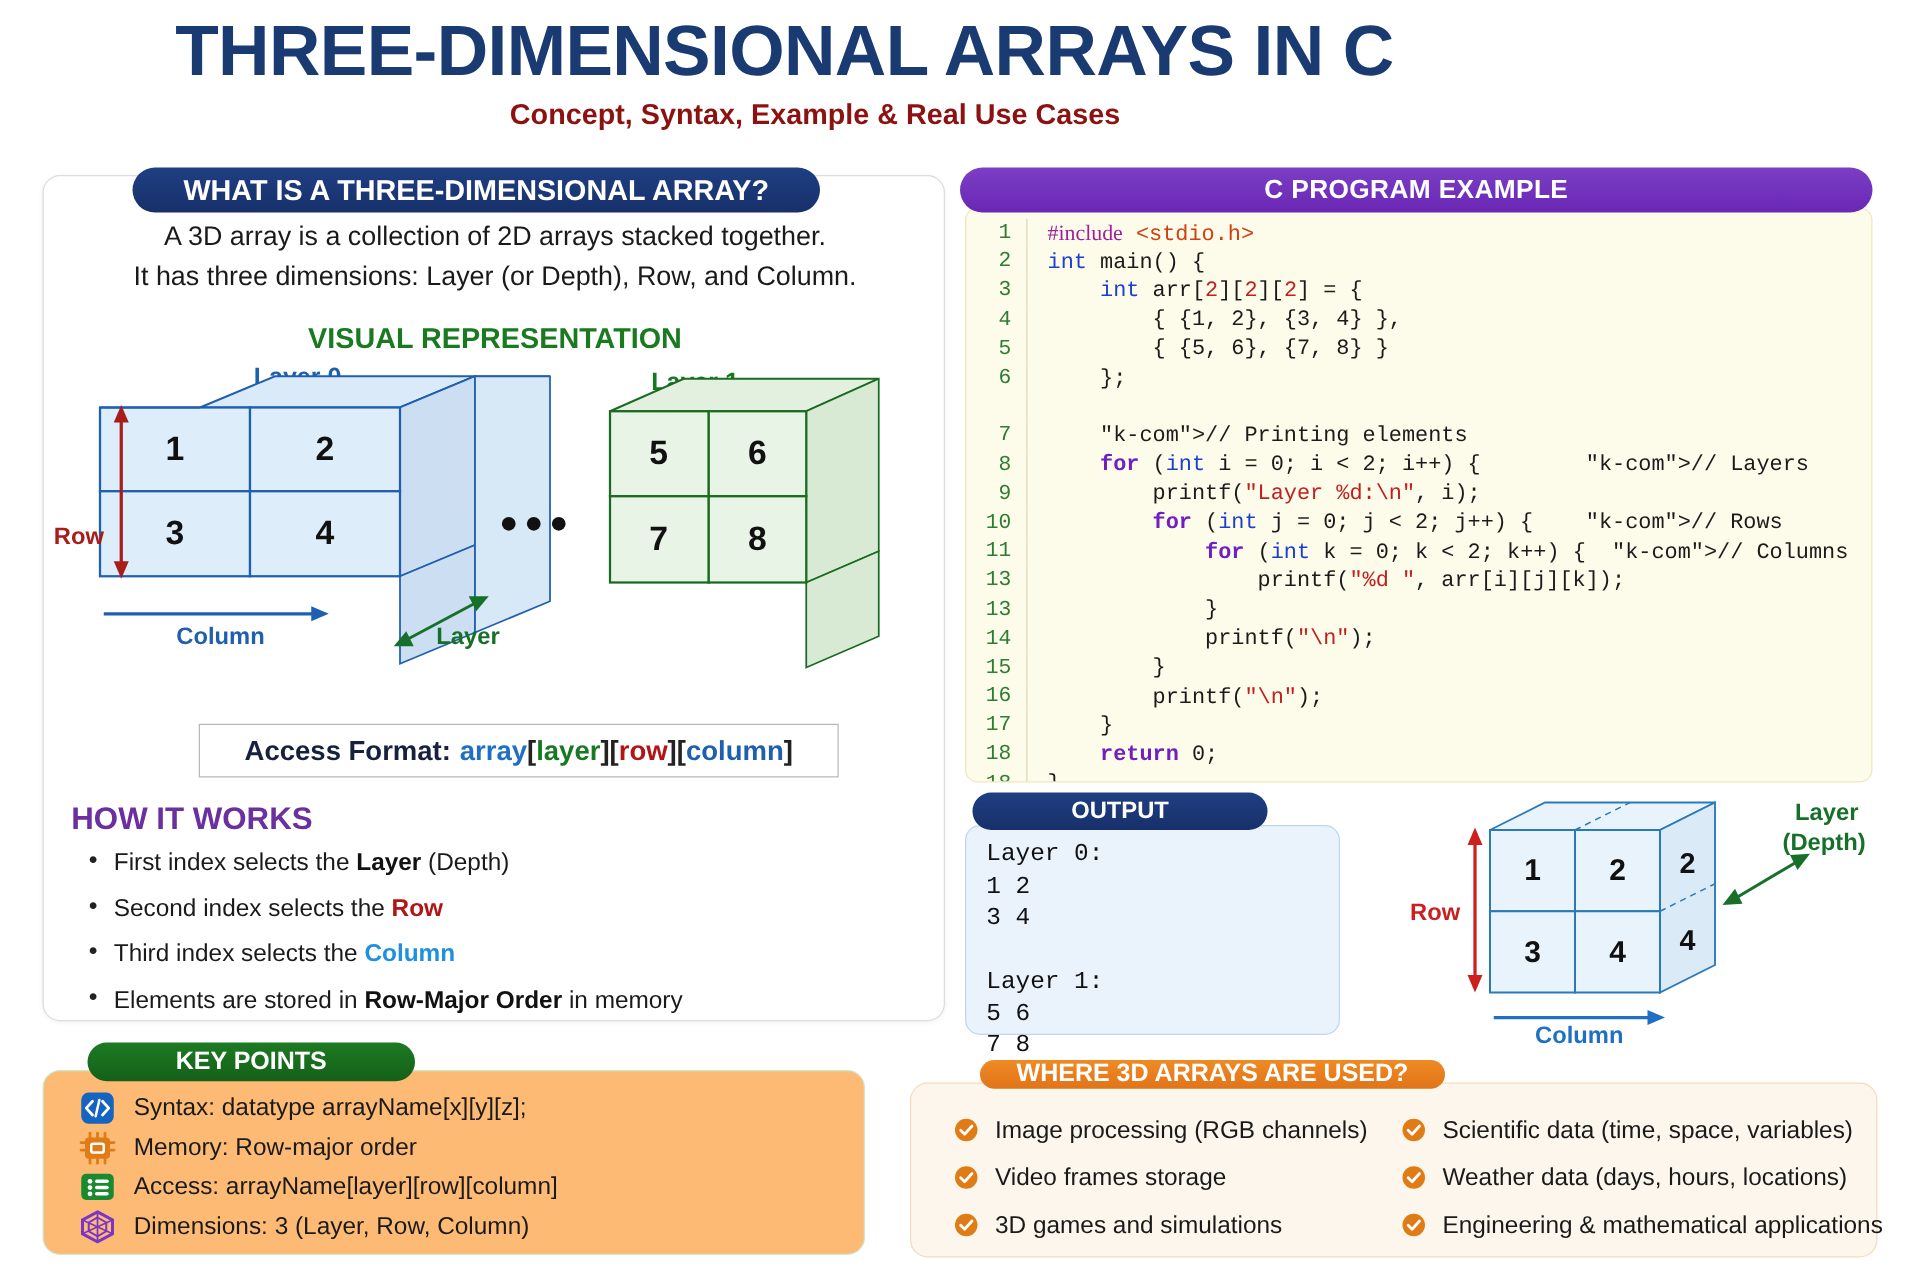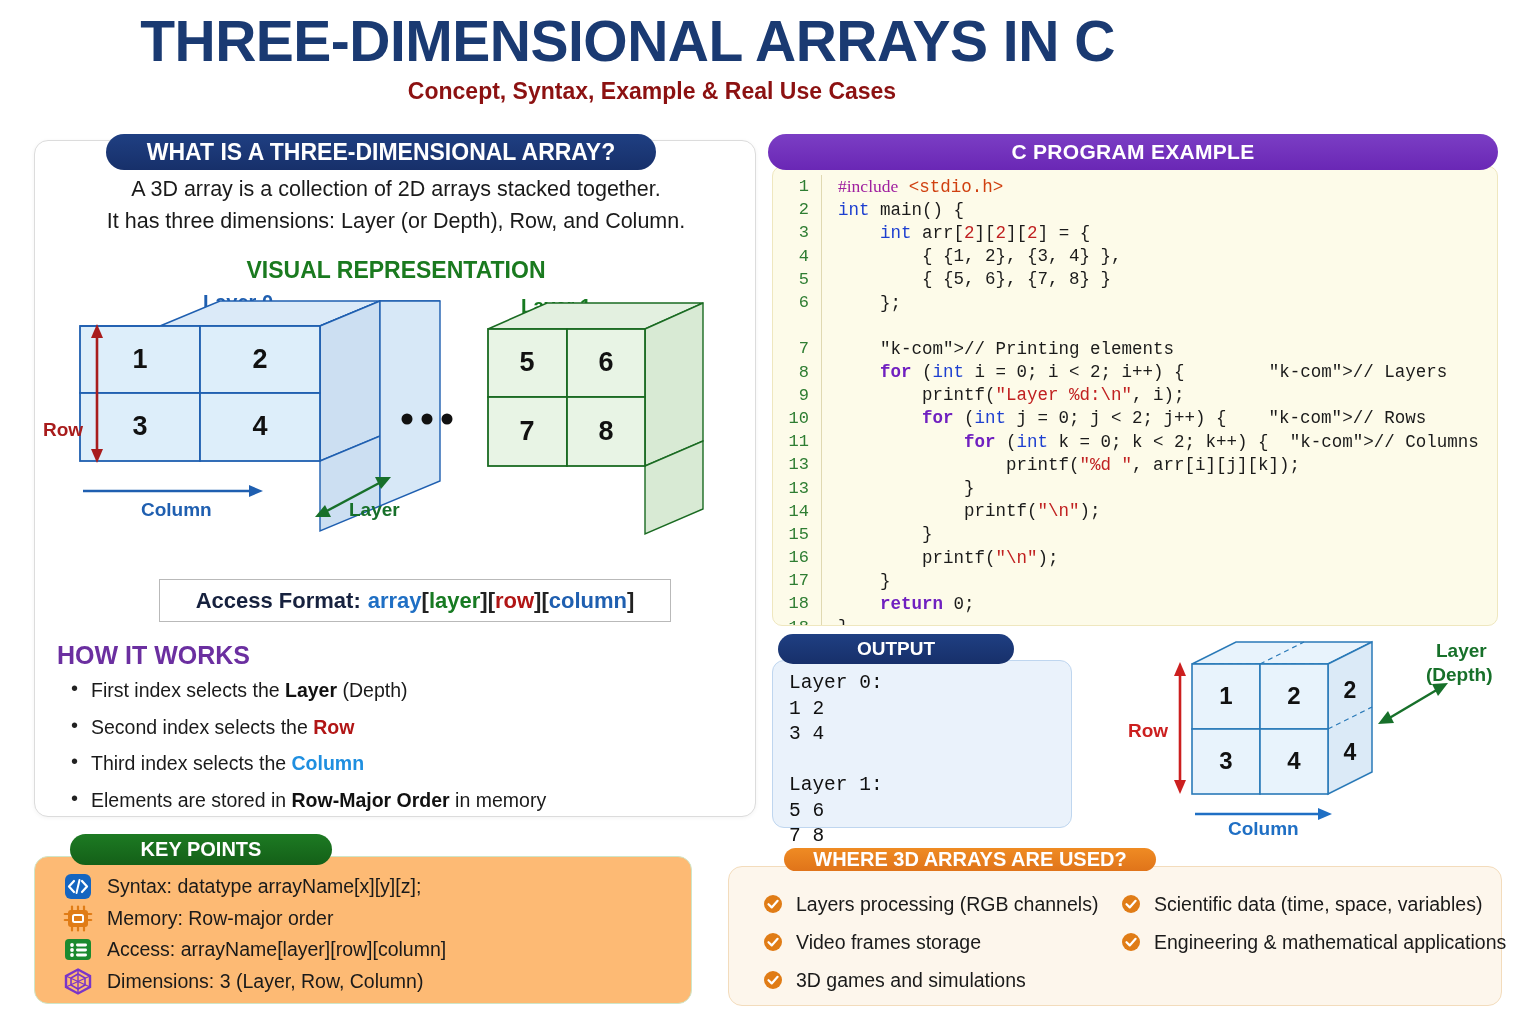--- a/index.html
+++ b/index.html
@@ -490,21 +490,21 @@
   </div>
 
   <div class="badge" id="wu-badge">WHERE 3D ARRAYS ARE USED?</div>
   <div class="card" id="wu-card">
     <div class="wu-col" id="wu-col-left">
         <div class="wu-row">
           <span class="wu-ico"><svg viewBox="0 0 20 20" width="20" height="20">
               <circle cx="10" cy="10" r="9" fill="#e07c16"></circle>
               <path d="M5.5 10.2 L8.7 13.4 L14.6 6.8" fill="none" stroke="#fff" stroke-width="2.2" stroke-linecap="round" stroke-linejoin="round"></path>
             </svg></span>
-          <span class="wu-txt">Layers processing (RGB channels)</span>
+          <span class="wu-txt">Image processing (RGB channels)</span>
         </div>
         <div class="wu-row">
           <span class="wu-ico"><svg viewBox="0 0 20 20" width="20" height="20">
               <circle cx="10" cy="10" r="9" fill="#e07c16"></circle>
               <path d="M5.5 10.2 L8.7 13.4 L14.6 6.8" fill="none" stroke="#fff" stroke-width="2.2" stroke-linecap="round" stroke-linejoin="round"></path>
             </svg></span>
           <span class="wu-txt">Video frames storage</span>
         </div>
         <div class="wu-row">
           <span class="wu-ico"><svg viewBox="0 0 20 20" width="20" height="20">
@@ -520,18 +520,25 @@
               <circle cx="10" cy="10" r="9" fill="#e07c16"></circle>
               <path d="M5.5 10.2 L8.7 13.4 L14.6 6.8" fill="none" stroke="#fff" stroke-width="2.2" stroke-linecap="round" stroke-linejoin="round"></path>
             </svg></span>
           <span class="wu-txt">Scientific data (time, space, variables)</span>
         </div>
         <div class="wu-row">
           <span class="wu-ico"><svg viewBox="0 0 20 20" width="20" height="20">
               <circle cx="10" cy="10" r="9" fill="#e07c16"></circle>
               <path d="M5.5 10.2 L8.7 13.4 L14.6 6.8" fill="none" stroke="#fff" stroke-width="2.2" stroke-linecap="round" stroke-linejoin="round"></path>
             </svg></span>
+          <span class="wu-txt">Weather data (days, hours, locations)</span>
+        </div>
+        <div class="wu-row">
+          <span class="wu-ico"><svg viewBox="0 0 20 20" width="20" height="20">
+              <circle cx="10" cy="10" r="9" fill="#e07c16"></circle>
+              <path d="M5.5 10.2 L8.7 13.4 L14.6 6.8" fill="none" stroke="#fff" stroke-width="2.2" stroke-linecap="round" stroke-linejoin="round"></path>
+            </svg></span>
           <span class="wu-txt">Engineering &amp; mathematical applications</span>
         </div>
       </div>
   </div>
 
 </div>
 
 </body></html>

